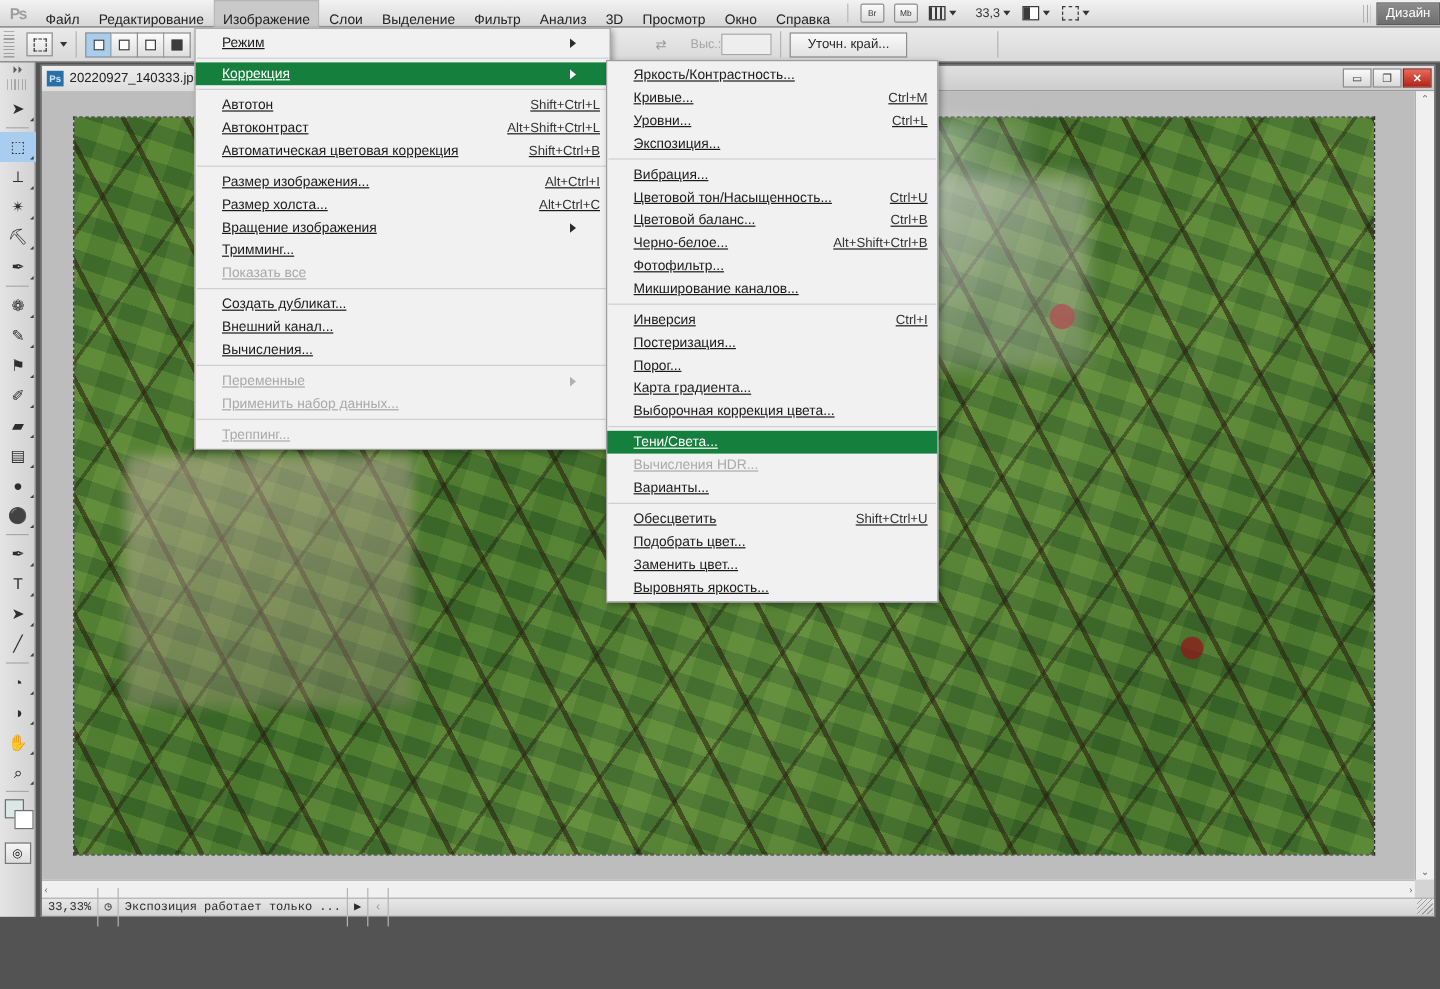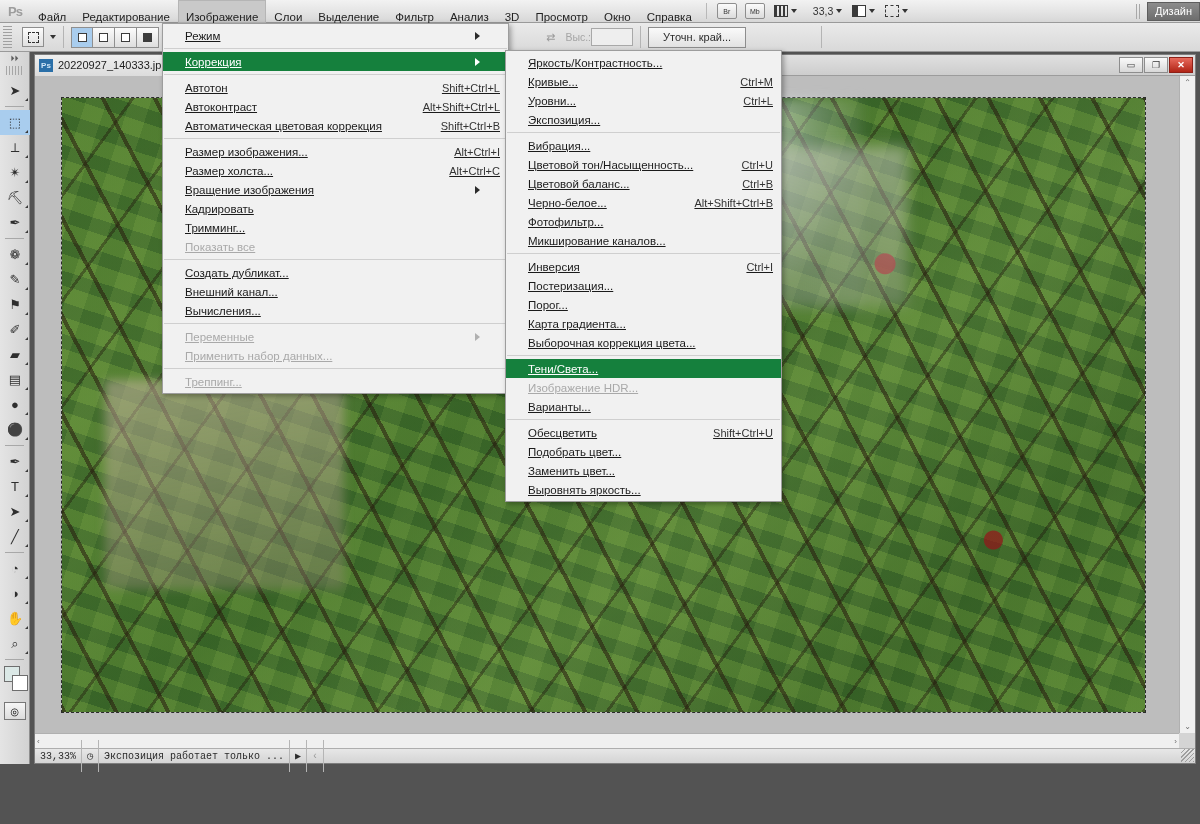--- a/index.html
+++ b/index.html
@@ -356,21 +356,21 @@
       <div class="seg">
           <span class="sq fill"></span>
         </div>
     </div>
     <div class="ob-sep"></div>
     <span class="ob-label">Растушё</span>
 
     <div style="width:330px"></div>
 
     <span class="swap-glyph">⇄</span>
-    <span class="ob-label dim" style="margin-left:10px;">Выс.:</span>
+    <span class="ob-label dim" style="margin-left:20px;">Выс.:</span>
     <div class="ob-input"></div>
     <div class="ob-sep"></div>
     <div class="ob-button">Уточн. край...</div>
     <div class="ob-sep" style="margin-left:75px;"></div>
   </div>
 
   <div class="toolbox">
     <div class="tb-head">⏵⏵</div>
     <div class="tb-dots"></div>
     <div id="toolbox-tools">
@@ -479,23 +479,20 @@
       </div>
       <div class="mrow">
         <span class="lbl">Размер холста...</span>
         <span class="acc">Alt+Ctrl+C</span>
       </div>
       <div class="mrow">
         <span class="lbl">Вращение изображения</span>
         <span class="sub"></span>
       </div>
       <div class="mrow">
-        <span class="lbl">Кадрировать</span>
-      </div>
-      <div class="mrow">
         <span class="lbl">Тримминг...</span>
       </div>
       <div class="mrow disabled">
         <span class="lbl">Показать все</span>
       </div>
       <div class="msep"></div>
       <div class="mrow">
         <span class="lbl">Создать дубликат...</span>
       </div>
       <div class="mrow">
@@ -570,21 +567,21 @@
         <span class="lbl">Карта градиента...</span>
       </div>
       <div class="mrow">
         <span class="lbl">Выборочная коррекция цвета...</span>
       </div>
       <div class="msep"></div>
       <div class="mrow hl">
         <span class="lbl">Тени/Света...</span>
       </div>
       <div class="mrow disabled">
-        <span class="lbl">Изображение HDR...</span>
+        <span class="lbl">Вычисления HDR...</span>
       </div>
       <div class="mrow">
         <span class="lbl">Варианты...</span>
       </div>
       <div class="msep"></div>
       <div class="mrow">
         <span class="lbl">Обесцветить</span>
         <span class="acc">Shift+Ctrl+U</span>
       </div>
       <div class="mrow">

